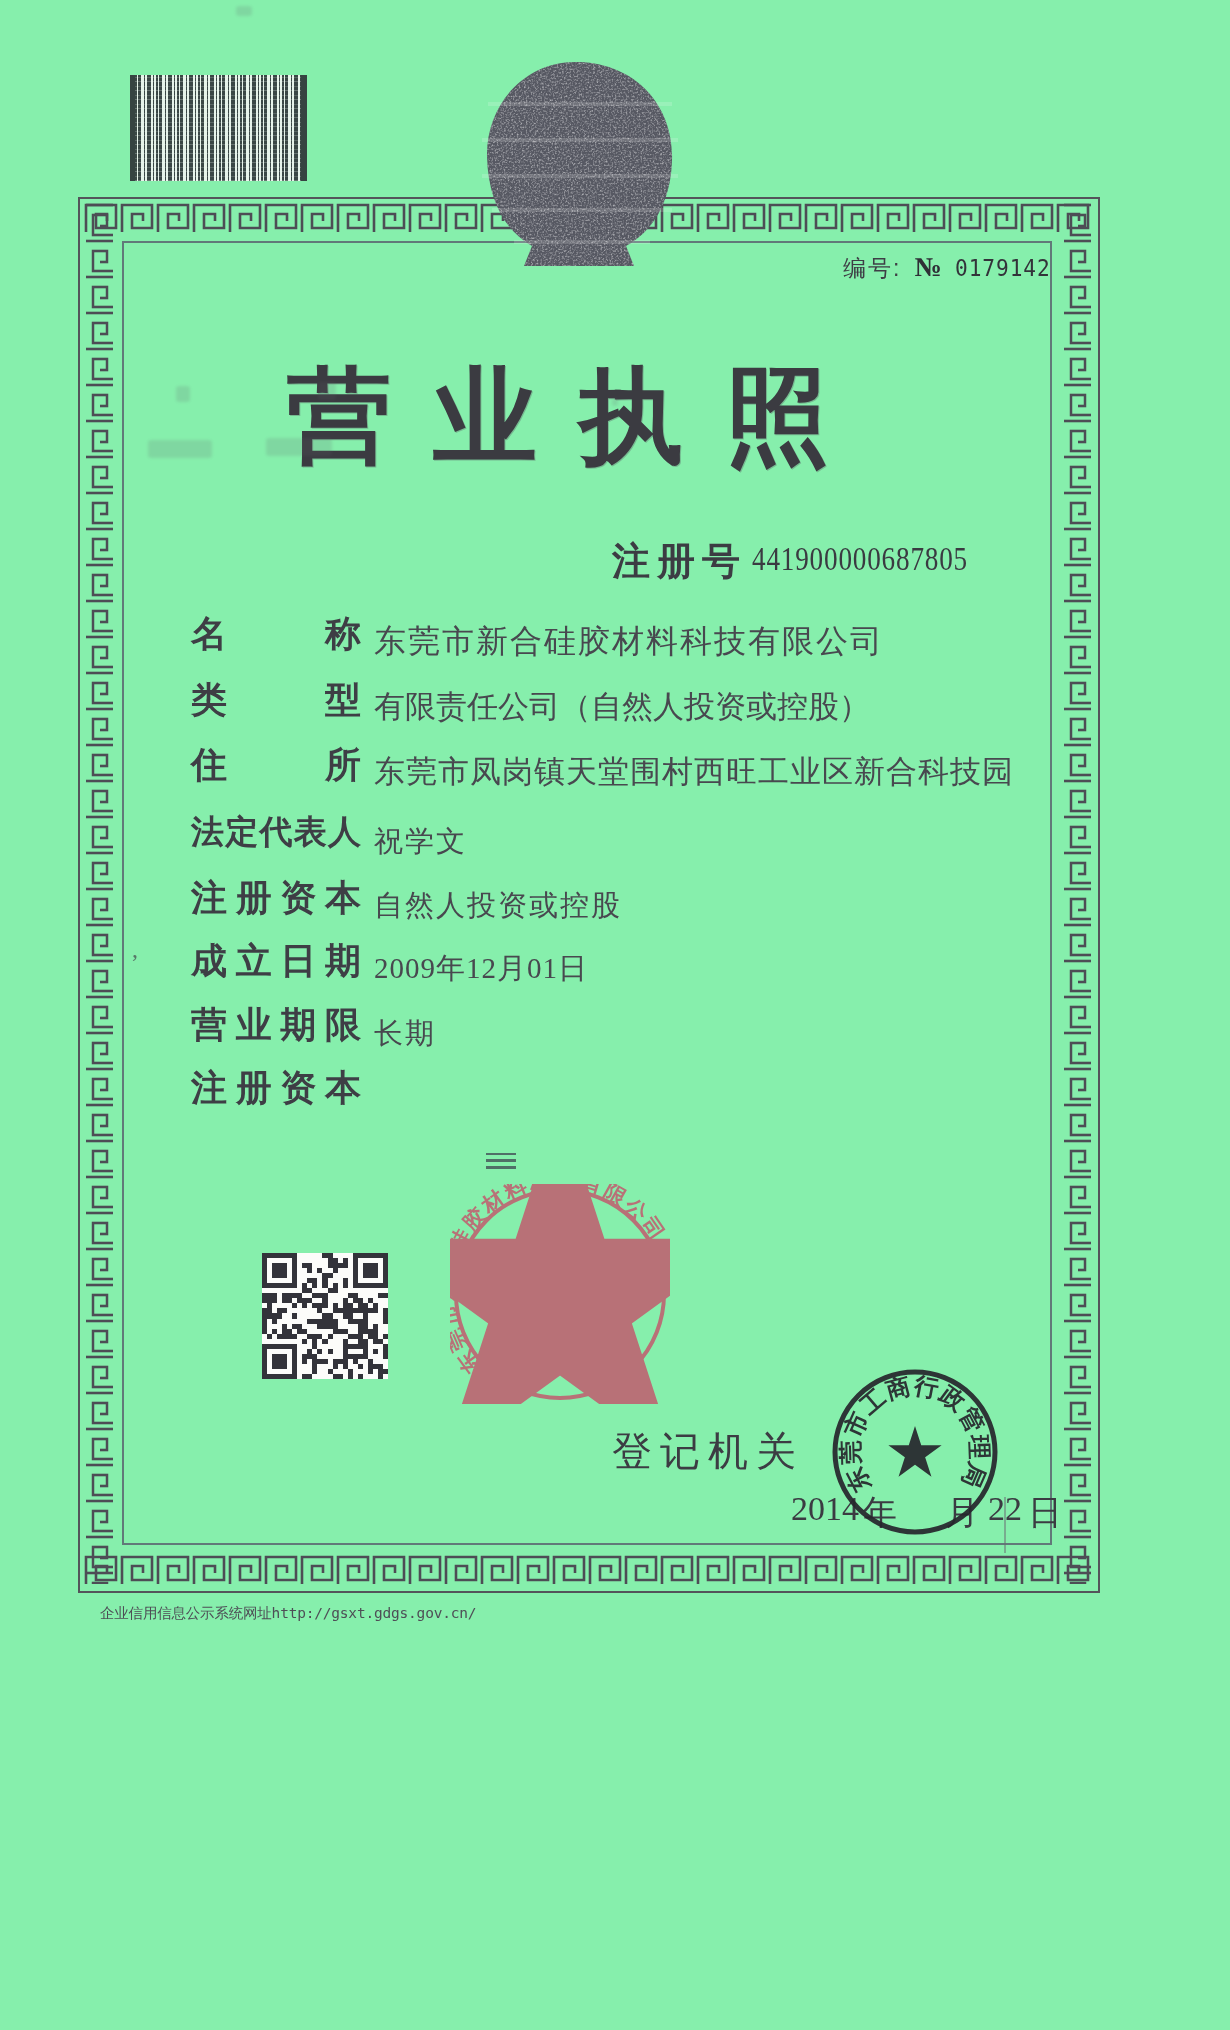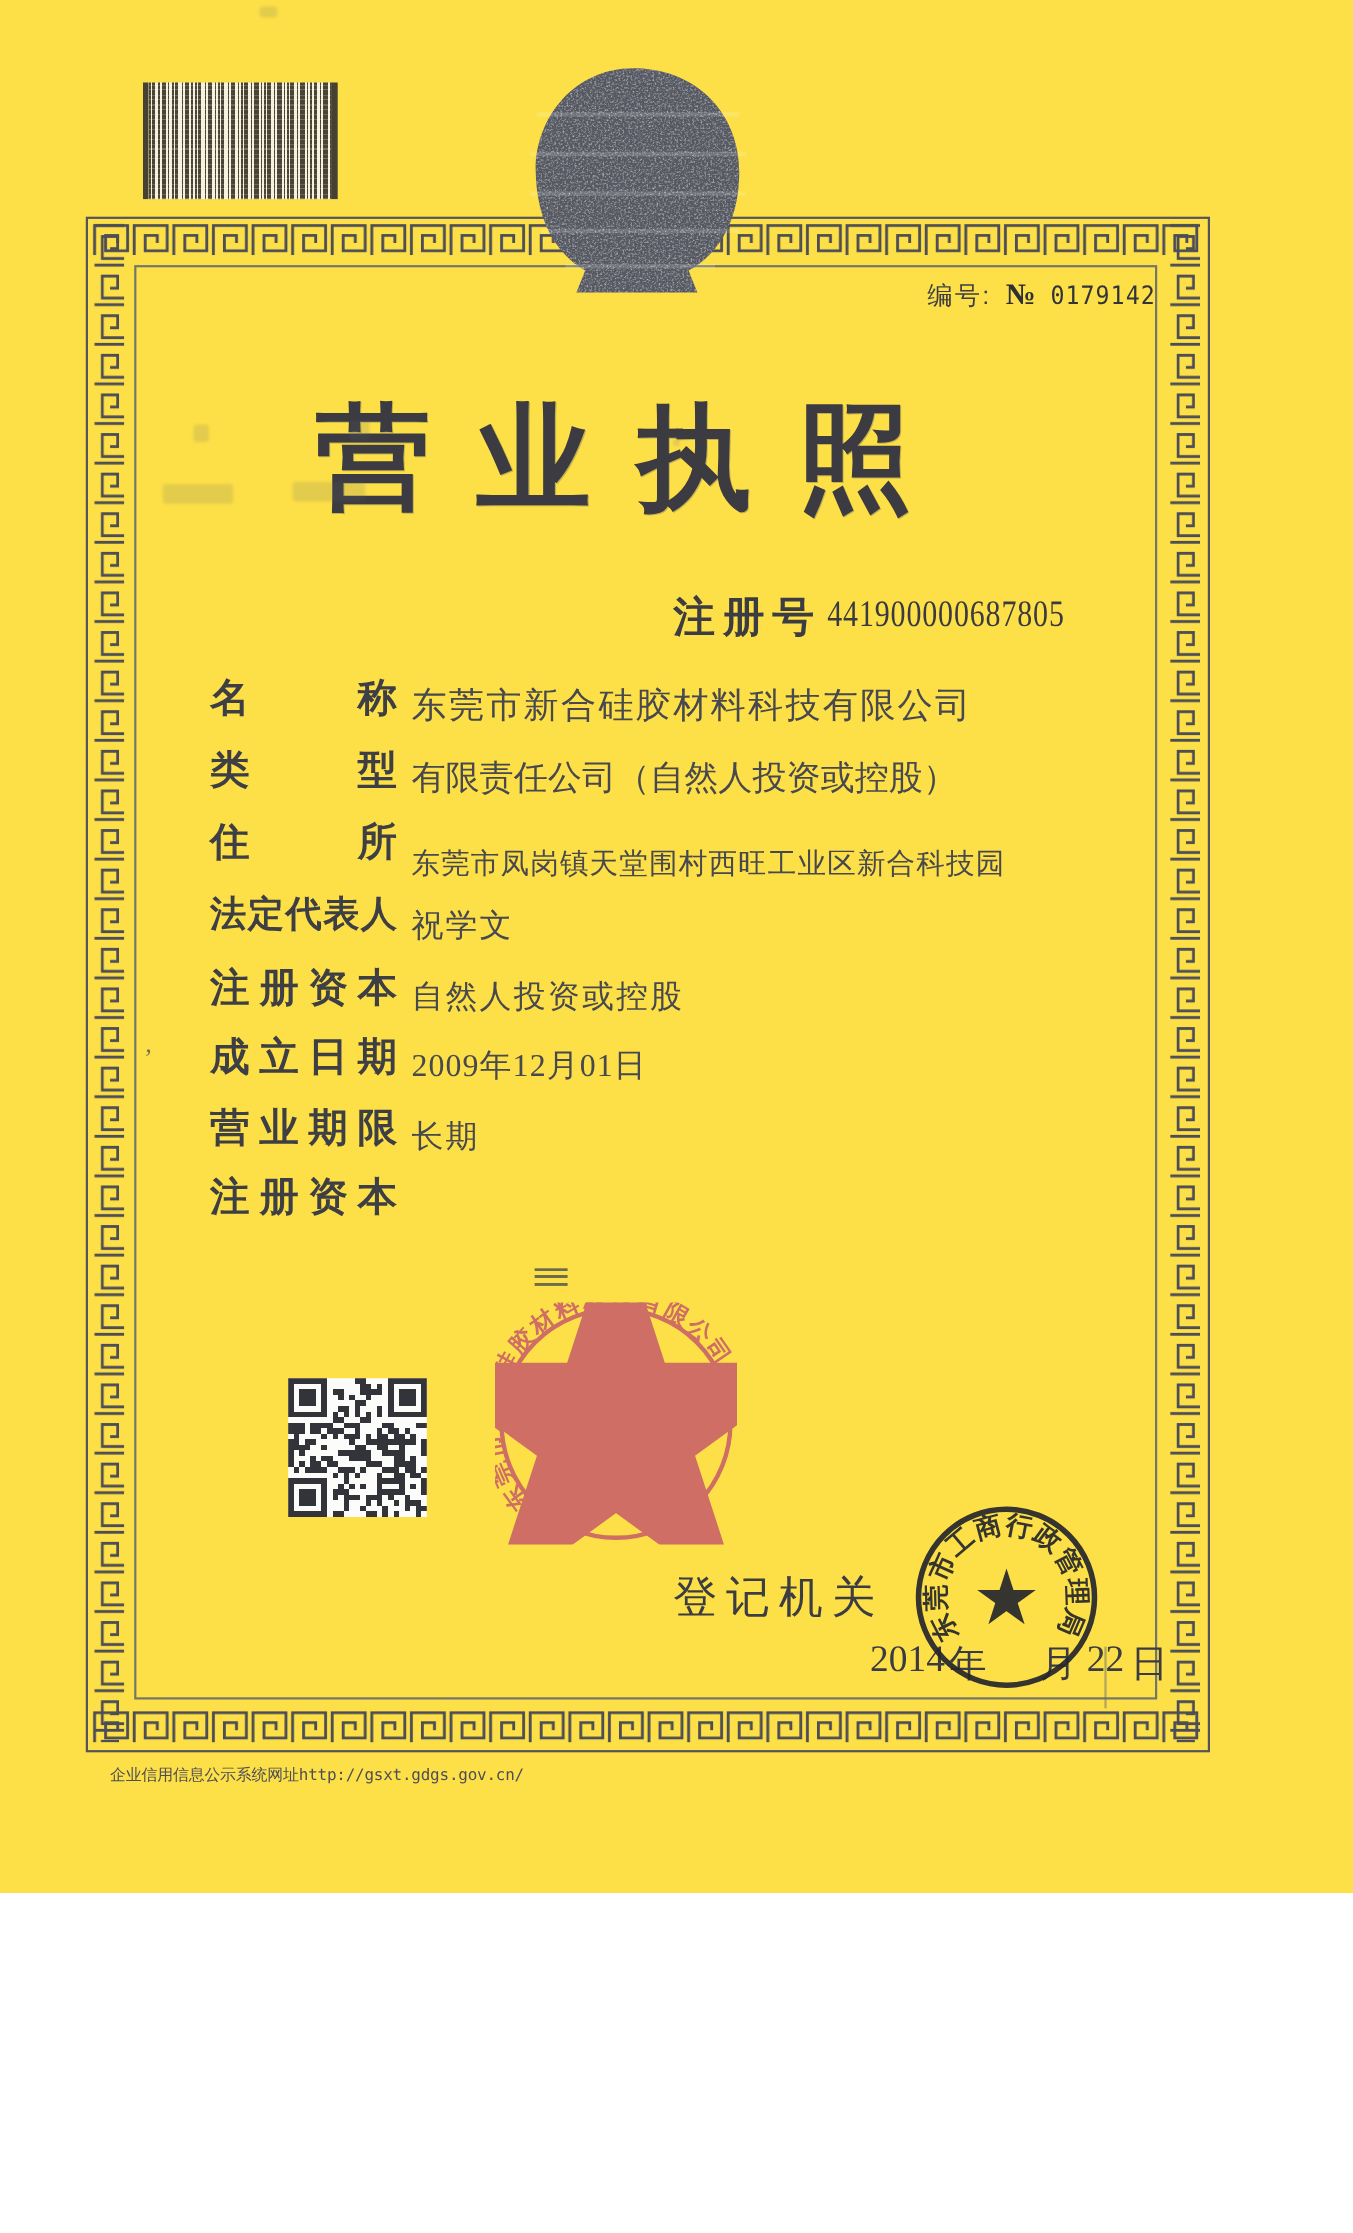--- a/index.html
+++ b/index.html
@@ -1,16 +1,16 @@
 <!DOCTYPE html>
 <html><head>
 <meta charset="utf-8">
 <style>
   html,body{margin:0;padding:0;background:#ffffff;}
-  .page{position:relative;width:1230px;height:1721px;background:#fde047;overflow:hidden;
+  .page{position:relative;width:1230px;height:2030px;background:#86efac;overflow:hidden;
         font-family:"Liberation Sans",sans-serif;color:#3d3d44;}
   .abs{position:absolute;}
 
   
   .barcode{left:130px;top:75px;width:166px;height:106px;opacity:.88;
     border-left:5px solid #2c2c33;border-right:6px solid #2c2c33;
     background-image:
       repeating-linear-gradient(0deg, rgba(255,255,255,.25) 0 1px, rgba(255,255,255,0) 1px 4px, rgba(255,255,255,.18) 4px 5px, rgba(255,255,255,0) 5px 9px),
       repeating-linear-gradient(90deg,#303037 0 2px,#f4f4f2 2px 3px,#303037 3px 6px,#f4f4f2 6px 9px,#303037 9px 10px,#f4f4f2 10px 12px,#303037 12px 16px,#f4f4f2 16px 18px,#303037 18px 19px,#f4f4f2 19px 21px);}
 
@@ -35,21 +35,21 @@
   .reg-num{left:752px;top:540px;font-size:34px;font-family:"Liberation Serif",serif;color:#3a3a41;
            letter-spacing:1px;transform:scaleX(.8);transform-origin:left;white-space:nowrap;}
 
   
   .flabel{left:191px;width:170px;font-size:36px;font-weight:600;color:#3e3e45;
           font-family:"Liberation Serif",serif;text-align:justify;text-align-last:justify;line-height:1.05;}
   .flabel.small{font-size:33px;}
   .fvalue{left:374px;color:#48484f;font-family:"Liberation Serif",serif;white-space:nowrap;}
   .v-name{top:620px;font-size:32px;letter-spacing:2px;}
   .v-type{top:686px;font-size:31px;letter-spacing:0px;}
-  .v-addr{top:751px;font-size:26px;letter-spacing:1px;margin-top:17px;}
+  .v-addr{top:751px;font-size:31px;letter-spacing:1px;}
   .v-rep {top:822px;font-size:29px;letter-spacing:2px;}
   .v-cap {top:886px;font-size:29px;letter-spacing:2px;}
   .v-date{top:949px;font-size:29px;letter-spacing:1px;}
   .v-term{top:1014px;font-size:29px;letter-spacing:2px;}
   .v-scope{top:1082px;width:668px;font-size:21px;line-height:22.4px;letter-spacing:.5px;
            white-space:normal;text-align:justify;color:#4a4a52;}
 
   .scope-mark{left:486px;top:1153px;width:30px;height:16px;opacity:.75;
     background:repeating-linear-gradient(0deg,#3e4450 0 3px,transparent 3px 7px);}
 

